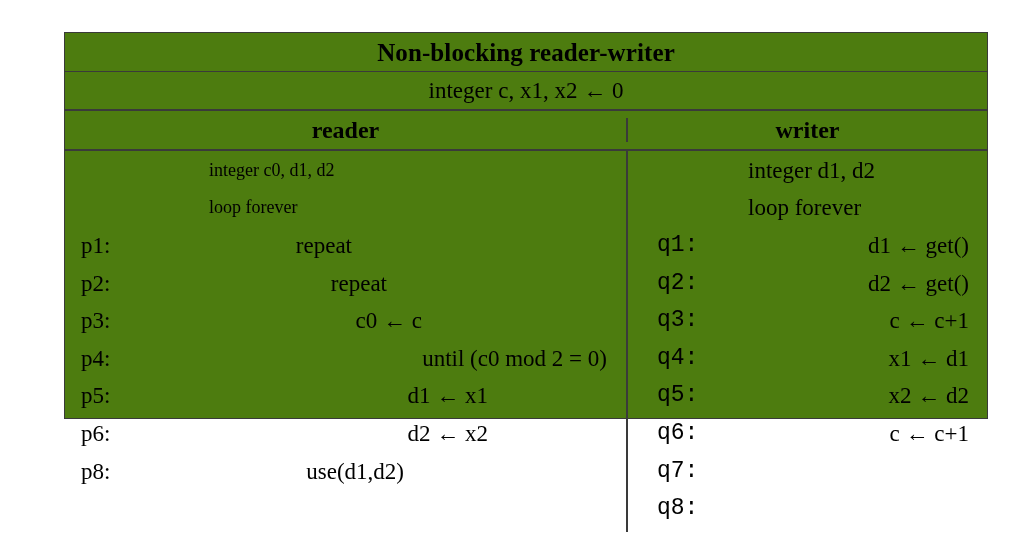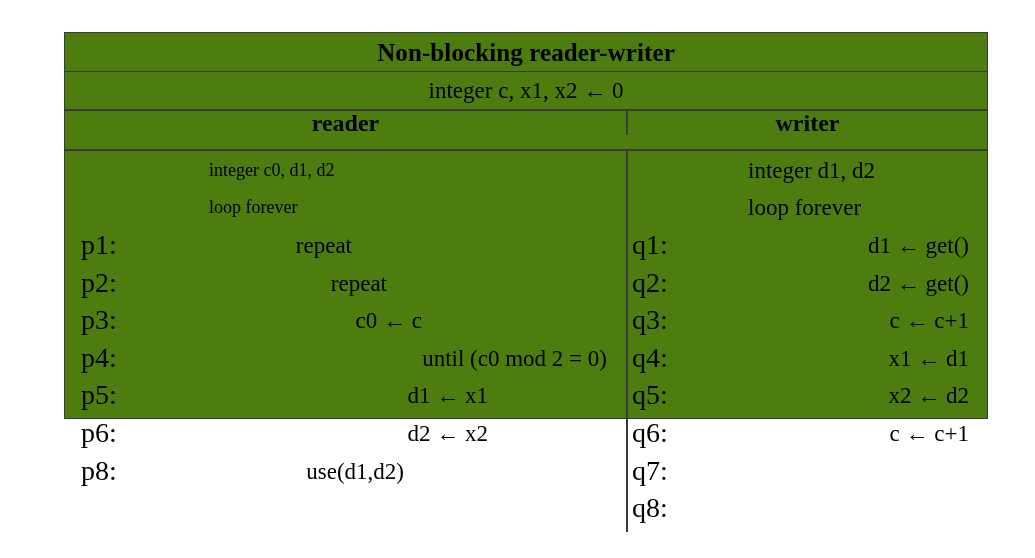--- a/index.html
+++ b/index.html
@@ -58,21 +58,21 @@
   }
   .init-text {
     font-size: 23px;
     line-height: 1;
   }
 
   .row-colheads {
     height: 40px;
     border-bottom: 2px solid #3a3a3a;
     display: flex;
-    align-items: flex-start;
+    align-items: center;
   }
   .colhead {
     display: flex;
     align-items: center;
     justify-content: center;
     box-sizing: border-box;
   }
   .colhead-text {
     font-size: 24px;
     font-weight: bold;
@@ -97,26 +97,26 @@
   .code-line {
     position: relative;
     height: 37.6px;
     box-sizing: border-box;
   }
 
   .lbl {
     position: absolute;
     top: 50%;
     transform: translateY(-50%);
-    font-size: 28px;
+    font-size: 23px;
     line-height: 1;
     white-space: nowrap;
   }
   .body-left  .lbl { left: 16px; }
-  .body-right .lbl { left: 4px; }
+  .body-right .lbl { left: 29px; font-family: Liberation Mono, monospace; }
 
   
   .stmt-right {
     position: absolute;
     top: 50%;
     transform: translateY(-50%);
     right: 19px;
     font-size: 23px;
     line-height: 1;
     white-space: nowrap;

